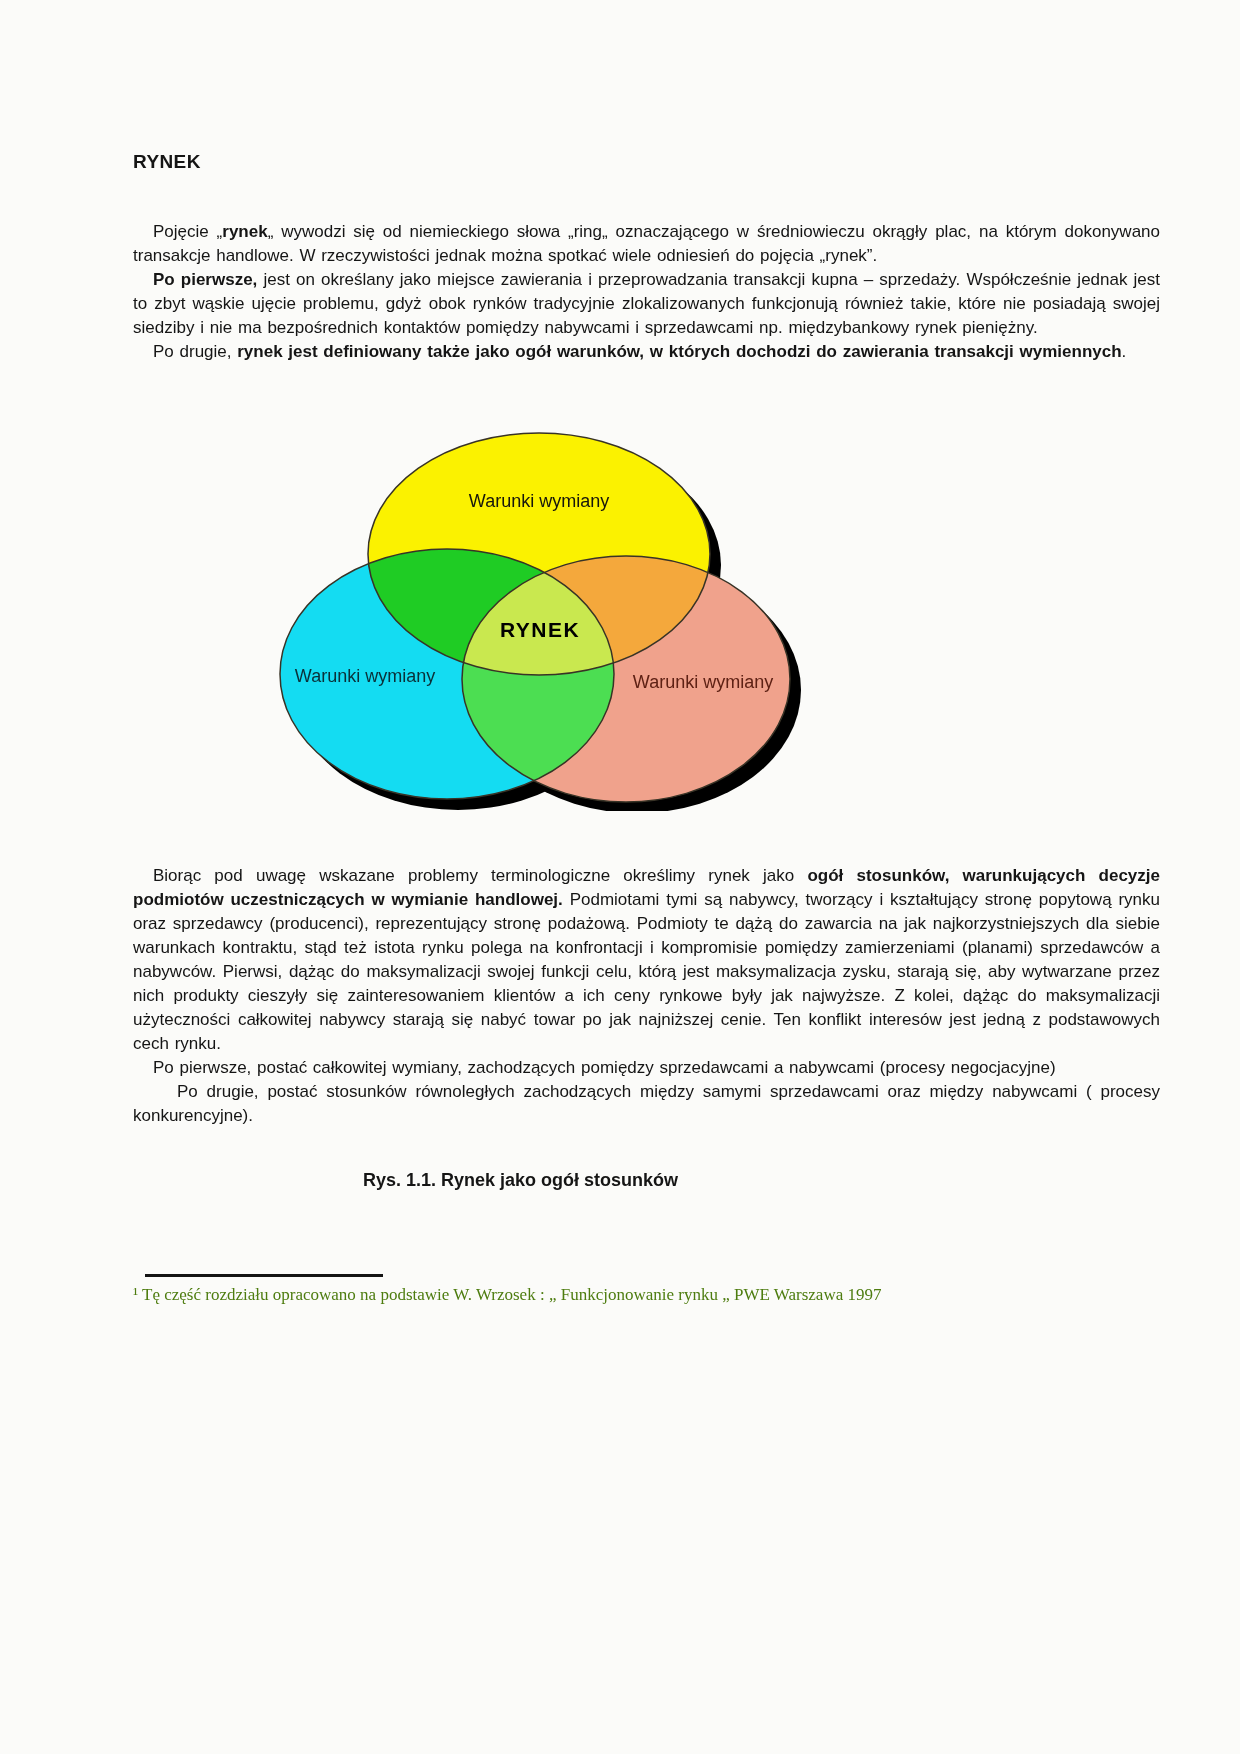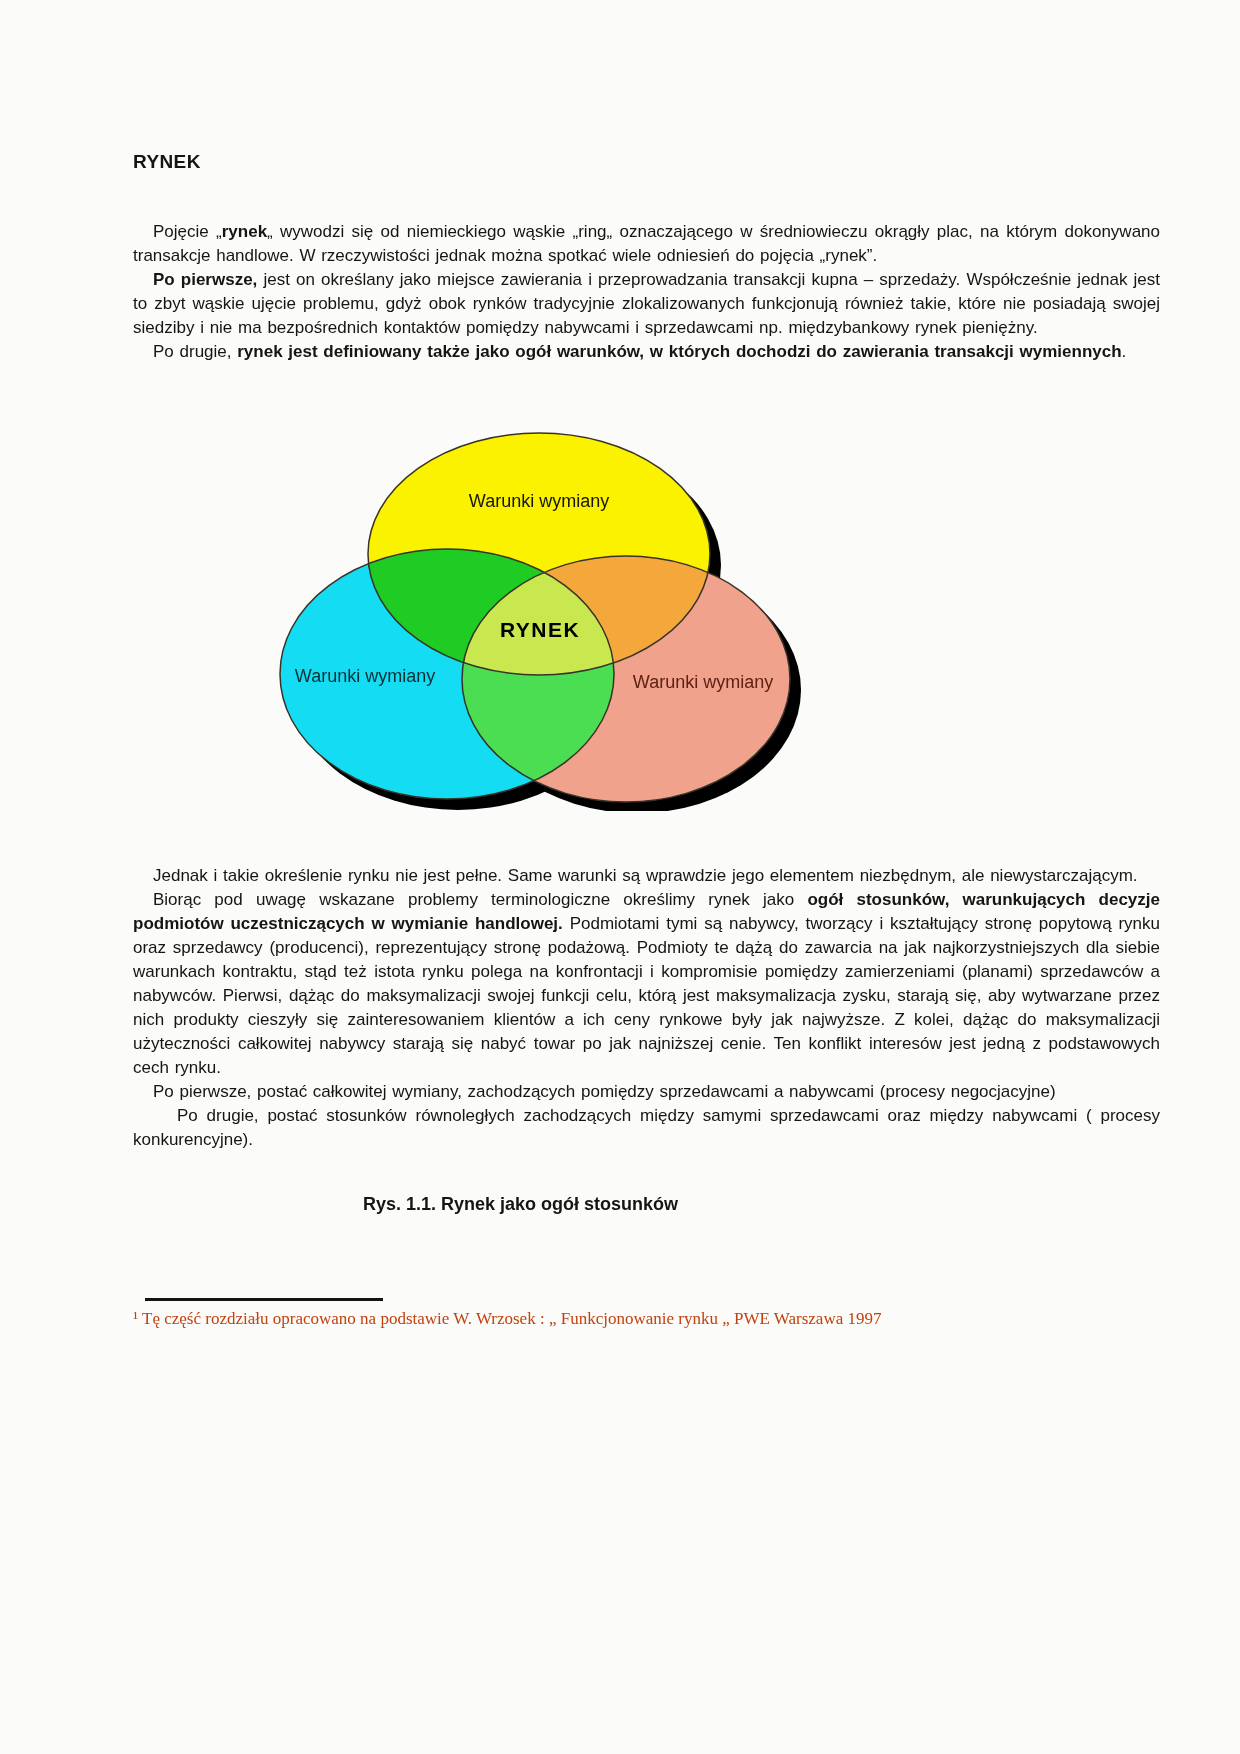--- a/index.html
+++ b/index.html
@@ -25,30 +25,30 @@
   .vlabel-top   { fill:#16160c; }
   .vlabel-left  { fill:#0b3038; }
   .vlabel-right { fill:#5e2114; }
   .vlabel-center{ fill:#000; font-size:21px; font-weight:bold; letter-spacing:1.5px; }
   .outline { fill:none; stroke:#383326; stroke-width:1.5px; }
 
   .caption { margin-top:40px; width:775px; text-align:center; font-weight:bold; font-size:18px; }
 
   .footnote { margin-top:82px; }
   .footnote-rule { width:238px; margin-left:12px; margin-bottom:7px; border-top:3px solid #141414; }
-  .footnote-text { font-family:"Liberation Serif", serif; font-size:17px; line-height:22px; color:#c2410c; }
+  .footnote-text { font-family:"Liberation Serif", serif; font-size:17px; line-height:22px; color:#4d7c0f; }
 </style>
 </head>
 <body>
 
 <div class="page">
 
   <div class="doc-title">RYNEK</div>
 
-  <p class="body-p first-after-title"><span>Pojęcie „</span><b>rynek</b><span>„ wywodzi się od niemieckiego wąskie „ring„ oznaczającego w średniowieczu okrągły plac, na którym dokonywano transakcje handlowe. W rzeczywistości jednak można spotkać wiele odniesień do pojęcia „rynek”.</span></p>
+  <p class="body-p first-after-title"><span>Pojęcie „</span><b>rynek</b><span>„ wywodzi się od niemieckiego słowa „ring„ oznaczającego w średniowieczu okrągły plac, na którym dokonywano transakcje handlowe. W rzeczywistości jednak można spotkać wiele odniesień do pojęcia „rynek”.</span></p>
 
   <p class="body-p"><b>Po pierwsze,</b><span> jest on określany jako miejsce zawierania i przeprowadzania transakcji kupna – sprzedaży. Współcześnie jednak jest to zbyt wąskie ujęcie problemu, gdyż obok rynków tradycyjnie zlokalizowanych funkcjonują również takie, które nie posiadają swojej siedziby i nie ma bezpośrednich kontaktów pomiędzy nabywcami i sprzedawcami np. międzybankowy rynek pieniężny.</span></p>
 
   <p class="body-p"><span>Po drugie, </span><b>rynek jest definiowany także jako ogół warunków, w których dochodzi do zawierania transakcji wymiennych</b><span>.</span></p>
 
   <div class="diagram-wrap">
     <svg width="560" height="445" viewBox="0 0 560 445">
       <defs>
         <clipPath id="cpYellow">
             <ellipse cx="279" cy="188" rx="171" ry="121"></ellipse>
@@ -88,21 +88,20 @@
       <ellipse class="outline" cx="187" cy="308" rx="167" ry="125"></ellipse>
       <ellipse class="outline" cx="366" cy="313" rx="164" ry="123"></ellipse>
 
       <text class="vlabel vlabel-top" x="279" y="141" text-anchor="middle">Warunki wymiany</text>
       <text class="vlabel vlabel-left" x="105" y="316" text-anchor="middle">Warunki wymiany</text>
       <text class="vlabel vlabel-right" x="443" y="322" text-anchor="middle">Warunki wymiany</text>
       <text class="vlabel vlabel-center" x="280" y="271" text-anchor="middle">RYNEK</text>
     </svg>
   </div>
 
-  <p class="body-p"><span>Jednak i takie określenie rynku nie jest pełne. Same warunki są wprawdzie jego elementem niezbędnym, ale niewystarczającym.</span></p>
 
   <p class="body-p"><span>Biorąc pod uwagę wskazane problemy terminologiczne określimy rynek jako </span><b>ogół stosunków, warunkujących decyzje podmiotów uczestniczących w wymianie handlowej.</b><span> Podmiotami tymi są nabywcy, tworzący i kształtujący stronę popytową rynku oraz sprzedawcy (producenci), reprezentujący stronę podażową. Podmioty te dążą do zawarcia na jak najkorzystniejszych dla siebie warunkach kontraktu, stąd też istota rynku polega na konfrontacji i kompromisie pomiędzy zamierzeniami (planami) sprzedawców a nabywców. Pierwsi, dążąc do maksymalizacji swojej funkcji celu, którą jest maksymalizacja zysku, starają się, aby wytwarzane przez nich produkty cieszyły się zainteresowaniem klientów a ich ceny rynkowe były jak najwyższe. Z kolei, dążąc do maksymalizacji użyteczności całkowitej nabywcy starają się nabyć towar po jak najniższej cenie. Ten konflikt interesów jest jedną z podstawowych cech rynku.</span></p>
 
 
   <p class="body-p"><span>Po pierwsze, postać całkowitej wymiany, zachodzących pomiędzy sprzedawcami a nabywcami (procesy negocjacyjne)</span></p>
 
   <p class="body-p indent-wide"><span>Po drugie, postać stosunków równoległych zachodzących między samymi sprzedawcami oraz między nabywcami ( procesy konkurencyjne).</span></p>
 
   <div class="caption">Rys. 1.1. Rynek jako ogół stosunków</div>
 

